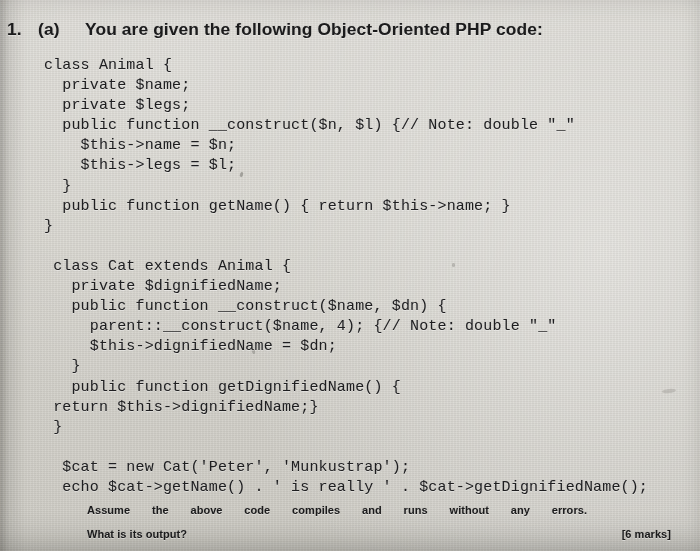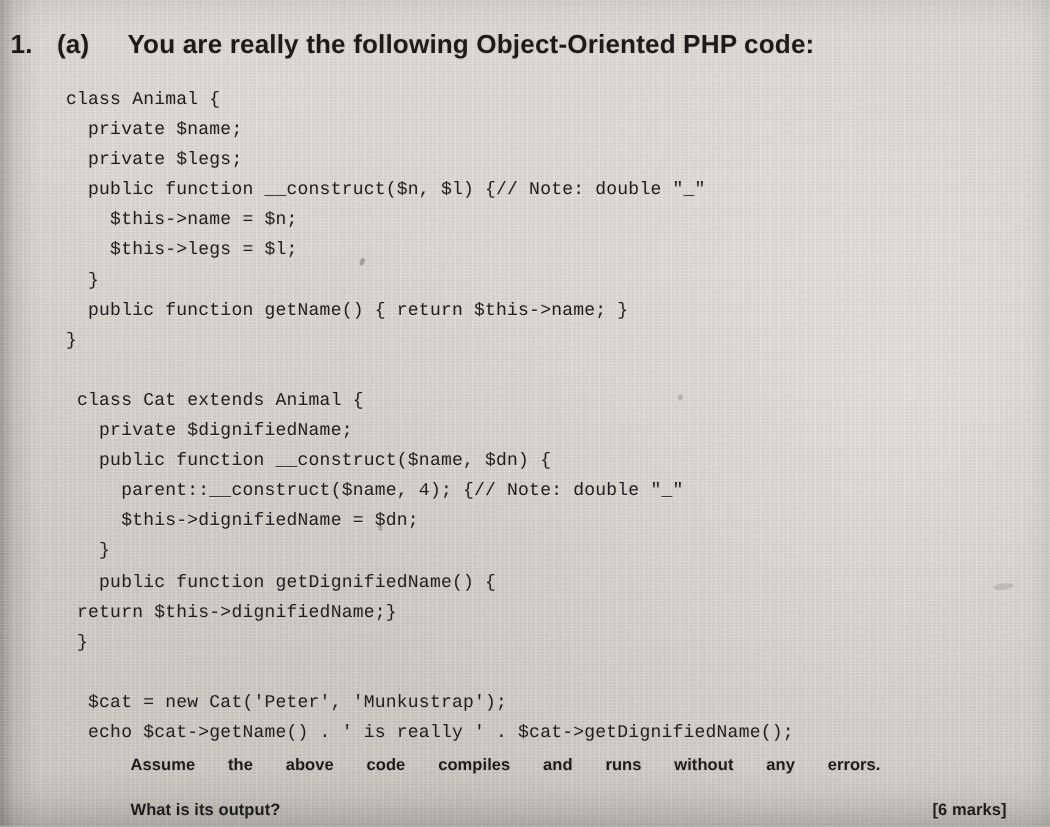--- a/index.html
+++ b/index.html
@@ -85,21 +85,21 @@
   .q-part   { width: 47px; }
   .q-text   { }
 
   
   #code-block {
     position: absolute;
     left: 44px;
     top: 56px;
     width: 648px;
     font-family: "Liberation Mono", "DejaVu Sans Mono", monospace;
-    font-size: 12px;
+    font-size: 15px;
     line-height: 20.1px;
     color: #1e1e20;
     white-space: pre;
     letter-spacing: 0.15px;
     text-shadow: 0 0.5px 0.5px rgba(255,255,255,0.42), 0 0 0.8px rgba(45,45,45,0.2);
   }
   #code-block .line { height: 20.1px; }
   #code-block .blank { height: 20.1px; }
 
   
@@ -119,21 +119,21 @@
     text-align-last: justify;
     white-space: normal;
     width: 500px;
     line-height: 20px;
   }
   .output-row {
     display: flex;
     justify-content: space-between;
     align-items: center;
     line-height: 21px;
-    margin-top: 10px;
+    margin-top: 4px;
   }
   .output-row .marks { padding-right: 4px; }
 
   
   .smudge { position: absolute; pointer-events: none; z-index: 2; }
   .smudge-a { left: 240px; top: 172px; width: 3px; height: 5px;
     background: rgba(80,78,74,0.38); border-radius: 40%; transform: rotate(18deg); }
   .smudge-b { left: 252px; top: 349px; width: 3px; height: 5px;
     background: rgba(80,78,74,0.30); border-radius: 40%; transform: rotate(-12deg); }
   .smudge-c { left: 452px; top: 263px; width: 3px; height: 4px;
@@ -152,21 +152,21 @@
   <div class="smudge smudge-a"></div>
   <div class="smudge smudge-b"></div>
   <div class="smudge smudge-c"></div>
   <div class="smudge smudge-d"></div>
 
   <div id="content">
 
     <div class="heading-row">
       <span class="q-number">1.</span>
       <span class="q-part">(a)</span>
-      <span class="q-text">You are really the following Object-Oriented PHP code:</span>
+      <span class="q-text">You are given the following Object-Oriented PHP code:</span>
     </div>
 
     <div id="code-block"><div class="line">class Animal {</div><div class="line">  private $name;</div><div class="line">  private $legs;</div><div class="line">  public function __construct($n, $l) {// Note: double "_"</div><div class="line">    $this-&gt;name = $n;</div><div class="line">    $this-&gt;legs = $l;</div><div class="line">  }</div><div class="line">  public function getName() { return $this-&gt;name; }</div><div class="line">}</div><div class="blank"></div><div class="line"> class Cat extends Animal {</div><div class="line">   private $dignifiedName;</div><div class="line">   public function __construct($name, $dn) {</div><div class="line">     parent::__construct($name, 4); {// Note: double "_"</div><div class="line">     $this-&gt;dignifiedName = $dn;</div><div class="line">   }</div><div class="line">   public function getDignifiedName() {</div><div class="line"> return $this-&gt;dignifiedName;}</div><div class="line"> }</div><div class="blank"></div><div class="line">  $cat = new Cat('Peter', 'Munkustrap');</div><div class="line">  echo $cat-&gt;getName() . ' is really ' . $cat-&gt;getDignifiedName();</div></div>
 
     <div id="closing">
       <div class="assume-line">Assume the above code compiles and runs without any errors.</div>
       <div class="output-row">
         <span>What is its output?</span>
         <span class="marks">[6 marks]</span>
       </div>

